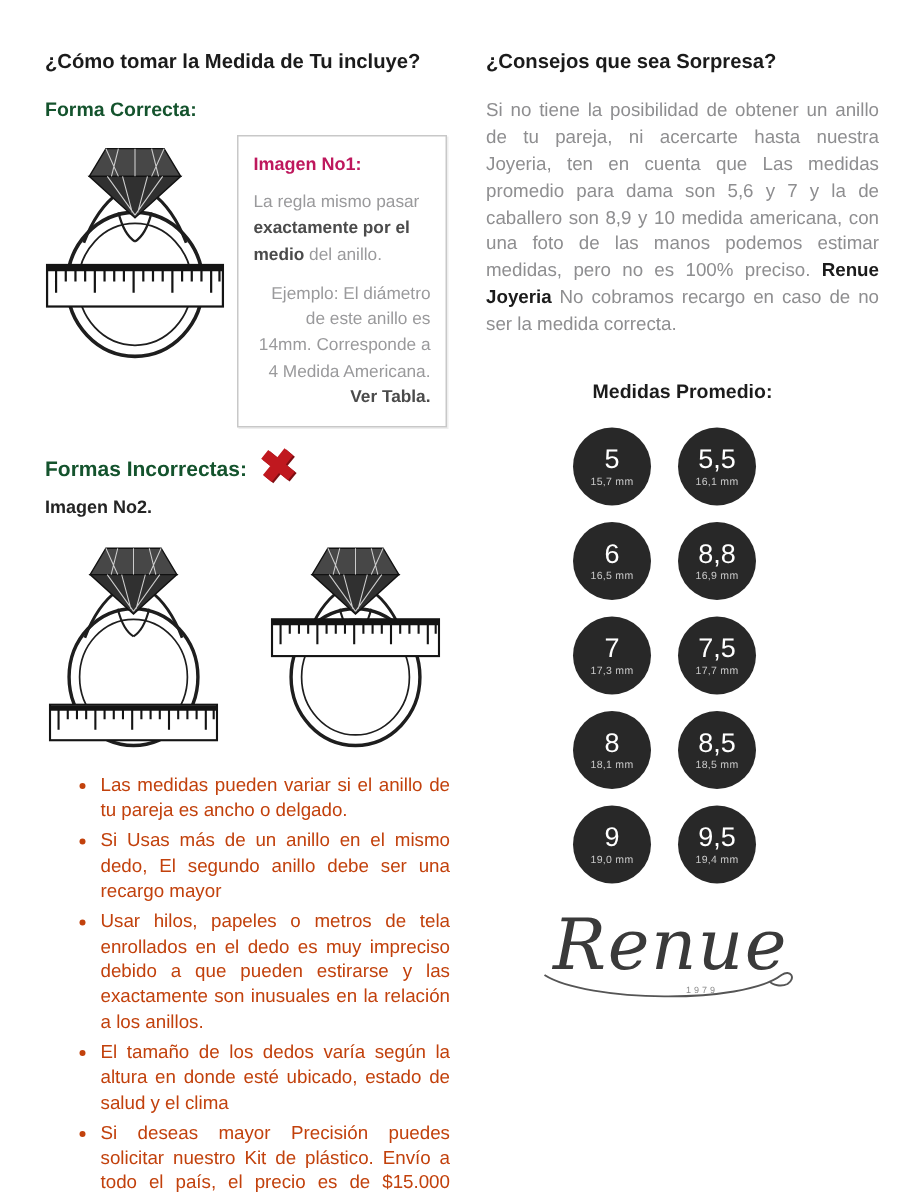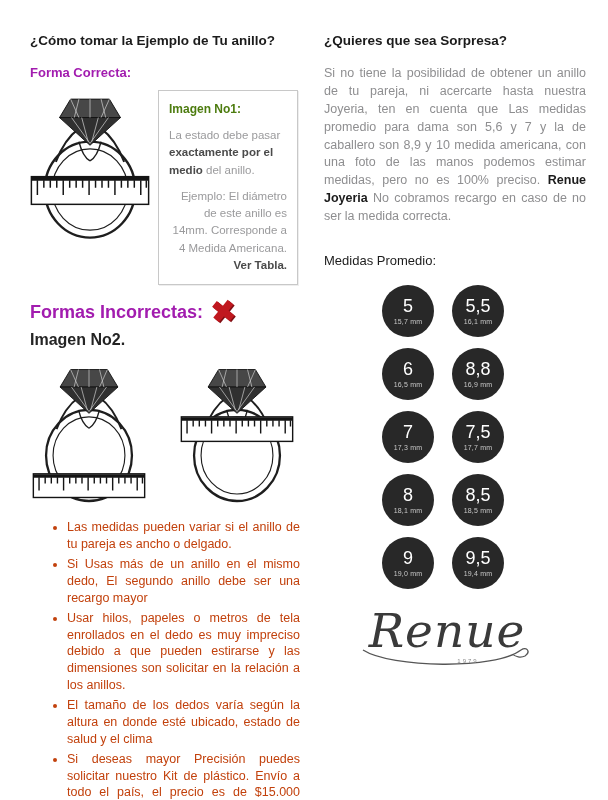--- a/index.html
+++ b/index.html
@@ -7,61 +7,61 @@
   body {
     width: 608px; height: 800px; overflow: hidden;
     font-family: "Liberation Sans", sans-serif;
     color: #1c1c1c;
   }
   .page { display: flex; padding: 33px 22px 0 30px; gap: 24px; }
   .col-left  { width: 270px; flex: none; }
   .col-right { width: 262px; flex: none; }
 
   .h-main { font-size: 13.5px; font-weight: bold; color: #1b1b1b; margin-bottom: 17px; }
-  .h-sub  { font-size: 13px;  font-weight: bold; color: #a21caf; margin-bottom: 8px; }
+  .h-sub  { font-size: 13px;  font-weight: bold; color: #14532d; margin-bottom: 8px; }
 
   .figure-row { display: flex; gap: 8px; align-items: flex-start; }
   .ring-svg { display: block; }
 
   .info-box {
     width: 140px; border: 1px solid #c8c8c8; background: #fff;
     padding: 9px 10px 10px 10px; margin-top: 2px;
     font-size: 11.5px; line-height: 1.5; color: #9a9a9c;
     box-shadow: 1px 1px 0 #eee;
   }
-  .info-box .box-title { font-weight: bold; color: #4d7c0f; font-size: 12px; margin-bottom: 9px; }
+  .info-box .box-title { font-weight: bold; color: #be185d; font-size: 12px; margin-bottom: 9px; }
   .info-box p { margin-bottom: 9px; }
   .info-box p:last-child { margin-bottom: 0; text-align: right; }
   .bold-dark { font-weight: bold; color: #4b4b4b; }
 
   .incorrect-row { display: flex; align-items: center; gap: 8px; margin-top: 16px; }
-  .incorrect-row .h-sub { margin-bottom: 0; font-size: 18px; }
+  .incorrect-row .h-sub { margin-bottom: 0; font-size: 14px; }
   .x-mark {
     color: #c0181f; font-size: 30px; line-height: 22px; font-weight: bold;
     transform: rotate(-6deg); text-shadow: 1px 1px 0 #7e0e13;
   }
-  .img2-label { font-size: 16px; font-weight: bold; color: #242424; margin-top: 8px; }
+  .img2-label { font-size: 12px; font-weight: bold; color: #242424; margin-top: 8px; }
 
   .wrong-rings { display: flex; justify-content: space-between; padding: 0 6px 0 2px; margin-top: 10px; }
 
   .consejos-h { font-size: 13.5px; font-weight: bold; margin-top: 16px; }
   ul.consejos { margin: 11px 0 0 0; padding-left: 37px; }
   ul.consejos li {
     font-size: 12.5px; line-height: 1.33; color: #c2410c;
     text-align: justify; margin-bottom: 4px;
     list-style: disc outside;
   }
 
   .intro {
     font-size: 12.5px; line-height: 1.43; color: #8e8e90;
     text-align: justify; margin-bottom: 16px;
   }
   .intro .brand-bold { font-weight: bold; color: #1b1b1b; }
 
-  .medidas-h { font-size: 13px; font-weight: normal; margin-top: 27px; margin-bottom: 17px; }
+  .medidas-h { font-size: 13px; font-weight: bold; margin-top: 27px; margin-bottom: 17px; text-align: center; }
 
   .size-grid {
     display: grid; grid-template-columns: 52px 52px; gap: 11px 18px;
     margin-left: 58px; width: 124px;
   }
   .size-circle {
     width: 52px; height: 52px; border-radius: 50%;
     background: #282828; color: #ffffff;
     display: flex; flex-direction: column; align-items: center; justify-content: center;
   }
@@ -90,36 +90,36 @@
       <polygon points="32,32 98,32 65,62" fill="#303030" stroke="#111111" stroke-width="1"></polygon>
       <path d="M44,12 L53,32 M86,12 L77,32 M65,12 L65,32 M53,12 L48,32 M77,12 L82,32 M45,32 L65,60 M85,32 L65,60 M56,32 L63,58 M74,32 L67,58" stroke="#cccccc" stroke-width="0.8" fill="none"></path>
       <path d="M53,58 C56,70 60,76 65,79 M77,58 C74,70 70,76 65,79" stroke="#1e1e1e" stroke-width="1.6" fill="none"></path>
     </g>
   </defs>
 </svg>
 
 <div class="page">
 
   <div class="col-left">
-    <div class="h-main">¿Cómo tomar la Ejemplo de Tu anillo?</div>
+    <div class="h-main">¿Cómo tomar la Medida de Tu incluye?</div>
     <div class="h-sub">Forma Correcta:</div>
 
     <div class="figure-row">
       <svg class="ring-svg" width="120" height="157" viewBox="0 0 130 170">
         <use href="#ringbase"></use>
         <g>
           <rect x="1.5" y="96" width="127" height="30" fill="#ffffff" stroke="#141414" stroke-width="1.6"></rect>
           <line x1="1.5" y1="98.5" x2="128.5" y2="98.5" stroke="#141414" stroke-width="4"></line>
           <path d="M8 100V116 M15 100V108 M22 100V108 M29 100V108 M36 100V116 M43 100V108 M50 100V108 M57 100V108 M64 100V116 M71 100V108 M78 100V108 M85 100V108 M92 100V116 M99 100V108 M106 100V108 M113 100V108 M120 100V116 M126 100V108" stroke="#141414" stroke-width="1.6" fill="none"></path>
         </g>
       </svg>
 
       <div class="info-box">
         <div class="box-title">Imagen No1:</div>
-        <p><span>La estado debe pasar </span><span class="bold-dark">exactamente por el medio</span><span> del anillo.</span></p>
+        <p><span>La regla mismo pasar </span><span class="bold-dark">exactamente por el medio</span><span> del anillo.</span></p>
         <p><span>Ejemplo: El diámetro de este anillo es 14mm.  Corresponde a 4 Medida Americana. </span><span class="bold-dark">Ver Tabla.</span></p>
       </div>
     </div>
 
     <div class="incorrect-row">
       <div class="h-sub">Formas Incorrectas:</div>
       <span class="x-mark">✖</span>
     </div>
     <div class="img2-label">Imagen No2.</div>
 
@@ -139,28 +139,28 @@
           <rect x="1.5" y="66" width="127" height="28" fill="#ffffff" stroke="#141414" stroke-width="1.6"></rect>
           <line x1="1.5" y1="68.5" x2="128.5" y2="68.5" stroke="#141414" stroke-width="4"></line>
           <path d="M8 70V85 M15 70V77 M22 70V77 M29 70V77 M36 70V85 M43 70V77 M50 70V77 M57 70V77 M64 70V85 M71 70V77 M78 70V77 M85 70V77 M92 70V85 M99 70V77 M106 70V77 M113 70V77 M120 70V85 M126 70V77" stroke="#141414" stroke-width="1.6" fill="none"></path>
         </g>
       </svg>
     </div>
 
     <ul class="consejos">
       <li>Las medidas pueden variar si el anillo de tu pareja es ancho o delgado.</li>
       <li>Si Usas más de un anillo en el mismo dedo, El segundo anillo debe ser una recargo mayor</li>
-      <li>Usar hilos, papeles o metros de tela enrollados en el dedo es muy impreciso debido a que pueden estirarse y las dimensiones son solicitar en la relación a los anillos.</li>
+      <li>Usar hilos, papeles o metros de tela enrollados en el dedo es muy impreciso debido a que pueden estirarse y las exactamente son inusuales en la relación a los anillos.</li>
       <li>El tamaño de los dedos varía según la altura en donde esté ubicado, estado de salud y el clima</li>
       <li>Si deseas mayor Precisión puedes solicitar nuestro Kit de plástico. Envío a todo el país, el precio es de $15.000 pesos, incluye Valor del envío.</li>
     </ul>
   </div>
 
   <div class="col-right">
-    <div class="h-main">¿Quieres que sea Sorpresa?</div>
+    <div class="h-main">¿Consejos que sea Sorpresa?</div>
     <p class="intro"><span>Si no tiene la posibilidad de obtener un anillo de tu pareja, ni acercarte hasta nuestra Joyeria, ten en cuenta que Las medidas promedio para dama son 5,6 y 7 y la de caballero son 8,9 y 10 medida americana, con una foto de las manos podemos estimar medidas, pero no es 100% preciso. </span><span class="brand-bold">Renue Joyeria</span><span> No cobramos recargo en caso de no ser la medida correcta.</span></p>
 
     <div class="medidas-h">Medidas Promedio:</div>
 
     <div class="size-grid">
       <div class="size-circle">
         <span class="num">5</span>
         <span class="mm">15,7 mm</span>
       </div>
       <div class="size-circle">

